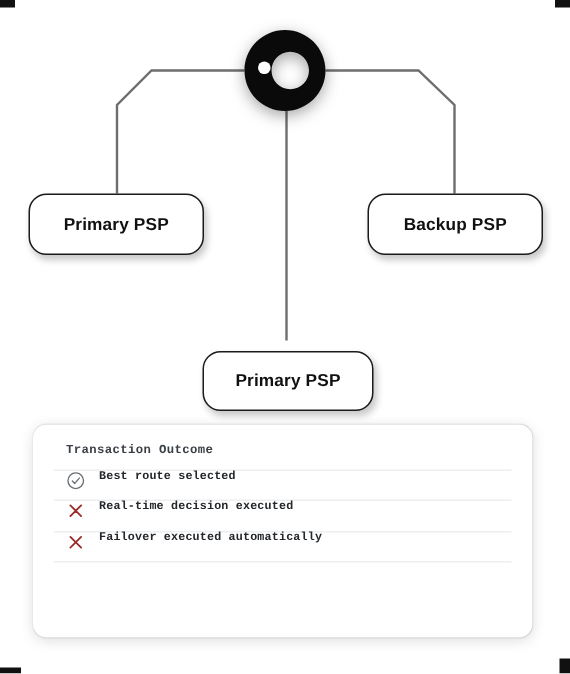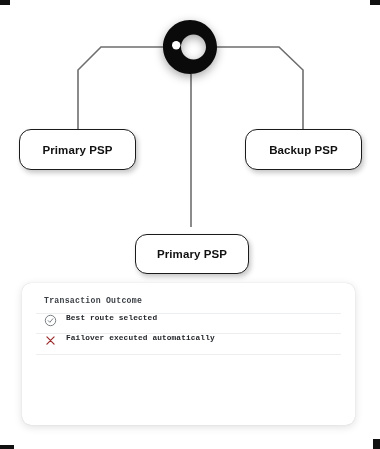--- a/index.html
+++ b/index.html
@@ -170,16 +170,24 @@
           </svg>
         </span>
         <span class="outcome-label">Best route selected</span>
       </li>
       <li class="outcome-row">
         <span class="outcome-icon">
           <svg xmlns="http://www.w3.org/2000/svg" viewBox="0 0 16 16" width="13" height="13">
             <path d="M3.6 3.6 L12.4 12.4 M12.4 3.6 L3.6 12.4" fill="none" stroke="#9c2d2d" stroke-width="1.5" stroke-linecap="round"></path>
           </svg>
         </span>
+        <span class="outcome-label">Real-time decision executed</span>
+      </li>
+      <li class="outcome-row">
+        <span class="outcome-icon">
+          <svg xmlns="http://www.w3.org/2000/svg" viewBox="0 0 16 16" width="13" height="13">
+            <path d="M3.6 3.6 L12.4 12.4 M12.4 3.6 L3.6 12.4" fill="none" stroke="#9c2d2d" stroke-width="1.5" stroke-linecap="round"></path>
+          </svg>
+        </span>
         <span class="outcome-label">Failover executed automatically</span>
       </li>
     </ul>
 </div>
 
 </body></html>

